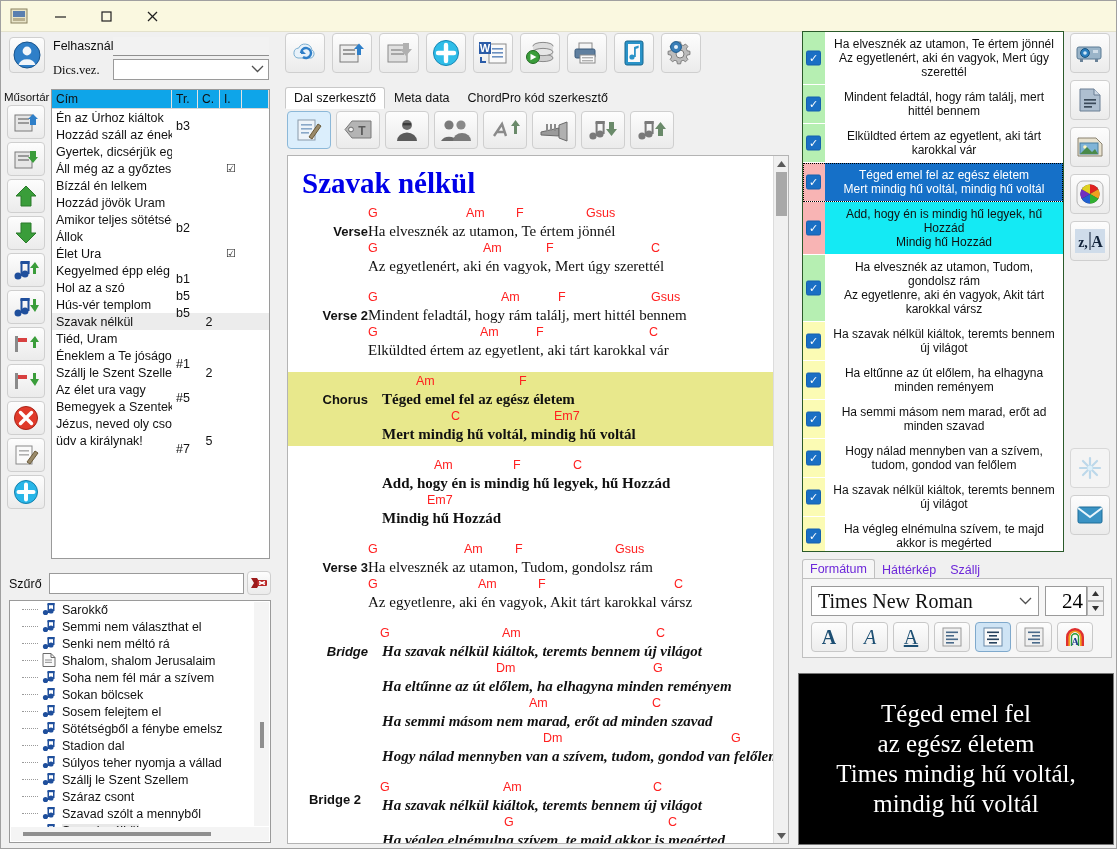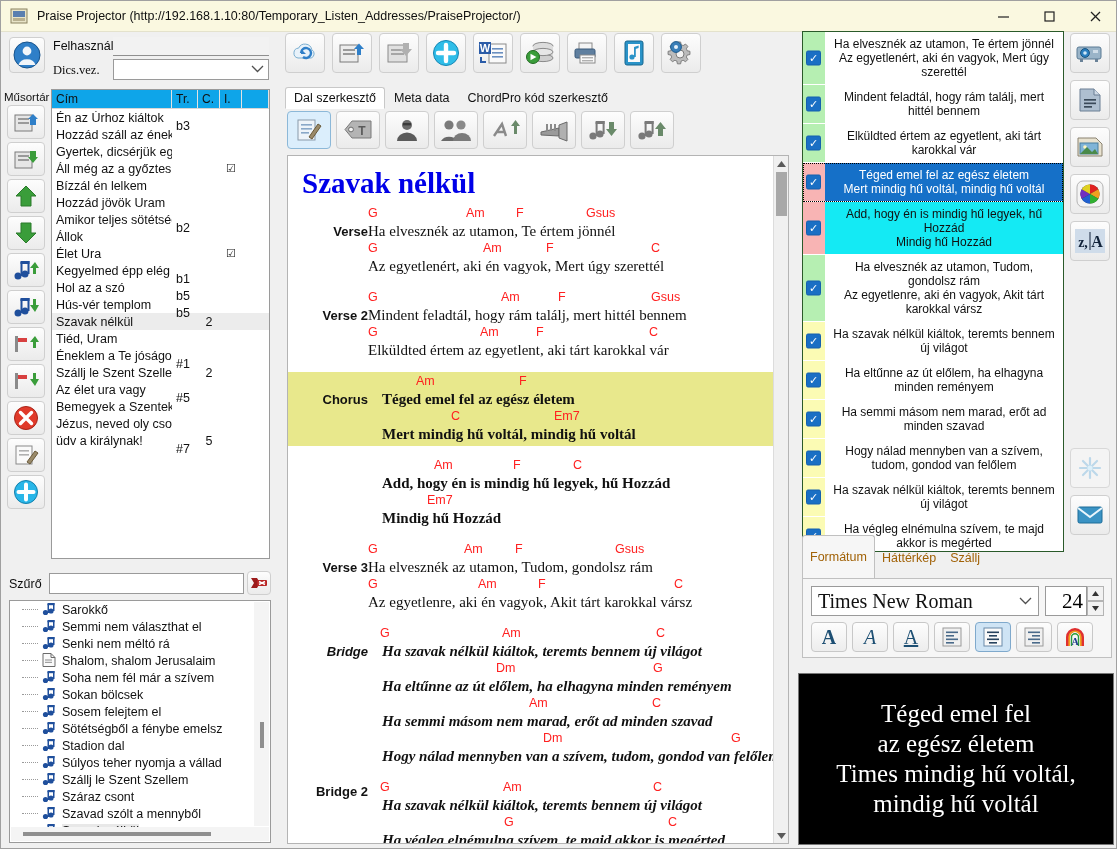--- a/index.html
+++ b/index.html
@@ -233,21 +233,21 @@
   
   #right-iconcol { position: absolute; left: 1069px; top: 32px; }
   #right-iconcol .tb-btn { width: 40px; height: 40px; margin-bottom: 7px; }
   #right-iconcol .spacer { height: 180px; }
 
   
   #fmt-tabs {
     position: absolute; left: 801px; top: 558px; width: 262px; height: 20px;
     display: flex; align-items: flex-end; font-size: 12.5px;
   }
-  .ftab { padding: 14px 7px; color: #a16207; text-align: center; }
+  .ftab { padding: 2px 7px; color: #6d28d9; text-align: center; }
   .ftab.active {
     background: #f6f6f6; border: 1px solid #c0c0c0; border-bottom-color: #f6f6f6;
     border-radius: 3px 3px 0 0;
   }
   #fmt-panel {
     position: absolute; left: 801px; top: 577px; width: 310px; height: 80px;
     background: #f6f6f6; border: 1px solid #c0c0c0;
   }
   #fmt-font {
     position: absolute; left: 8px; top: 7px; width: 228px; height: 30px;
@@ -300,21 +300,20 @@
 <div id="app">
 
   <div id="titlebar">
     <div id="title-icon">
       <svg width="18" height="18" viewBox="0 0 18 18">
         <rect x="1" y="2" width="16" height="14" fill="#e8e4c8" stroke="#8a8260"></rect>
         <rect x="3" y="4" width="12" height="6" fill="#5a7fb0"></rect>
         <rect x="3" y="11" width="12" height="3" fill="#b8b090"></rect>
       </svg>
     </div>
-    <div id="title-text">Praise Projector (http://192.168.1.10:80/Temporary_Listen_Addresses/PraiseProjector/)</div>
     <div class="wbtn">
       <svg width="13" height="13">
           <line x1="1" y1="7" x2="12" y2="7" stroke="#202020" stroke-width="1.2"></line>
         </svg>
     </div>
     <div class="wbtn">
       <svg width="13" height="13">
           <rect x="2" y="2" width="9" height="9" fill="none" stroke="#202020" stroke-width="1.2"></rect>
         </svg>
     </div>
@@ -994,21 +993,21 @@
             </div>
             <div class="lyric ln i ind">Ha semmi másom nem marad, erőt ad minden szavad</div>
             <div class="chords ln">
               <span style="left: 175px;">Dm</span>
               <span style="left: 363px;">G</span>
             </div>
             <div class="lyric ln i ind">Hogy nálad mennyben van a szívem, tudom, gondod van felőlem</div>
           </div>
           <div class="gap"></div>
           <div class="blk">
-            <div class="blk-label" style="top: 6px;">Bridge 2</div>
+            <div class="blk-label" style="top: 14px; text-align: center;">Bridge 2</div>
             <div class="chords ln">
               <span style="left: 12px;">G</span>
               <span style="left: 135px;">Am</span>
               <span style="left: 285px;">C</span>
             </div>
             <div class="lyric ln i ind">Ha szavak nélkül kiáltok, teremts bennem új világot</div>
             <div class="chords ln">
               <span style="left: 136px;">G</span>
               <span style="left: 300px;">C</span>
             </div>

